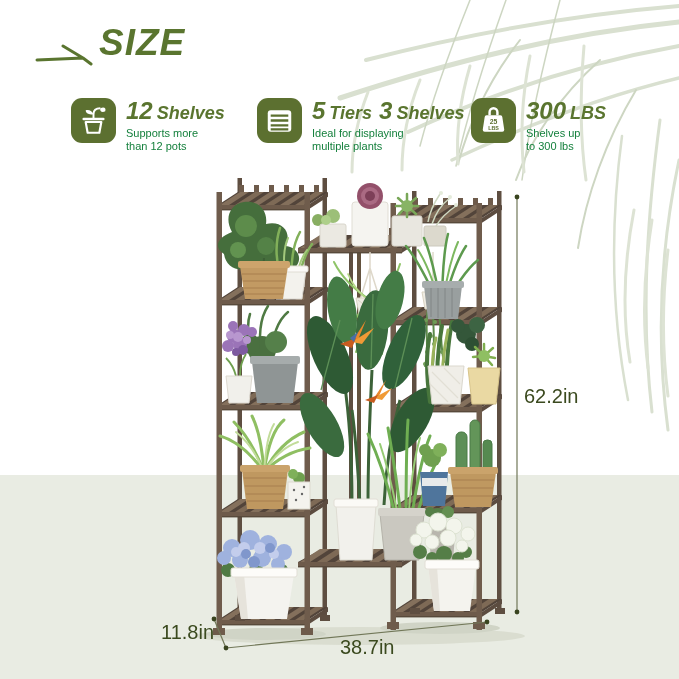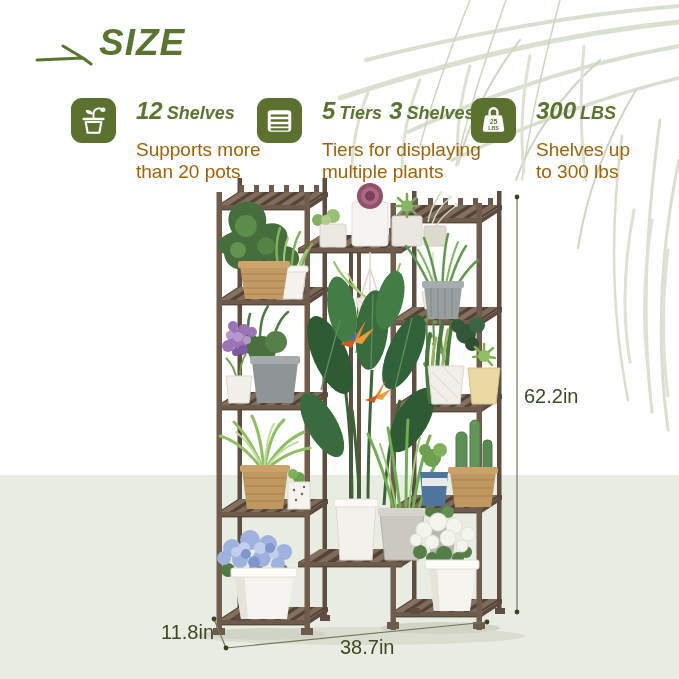--- a/index.html
+++ b/index.html
@@ -3,30 +3,30 @@
 <meta charset="utf-8">
 <style>
   html,body{margin:0;padding:0;background:#fff}
   .canvas{position:relative;width:679px;height:679px;background:#ffffff;overflow:hidden;
           font-family:"Liberation Sans",sans-serif}
   .floor{position:absolute;left:0;top:475px;width:679px;height:204px;background:#e9ece3}
   .scene{position:absolute;left:0;top:0}
   .size-title{position:absolute;left:99px;top:22px;font-size:37px;font-weight:800;
               font-style:italic;color:#5a752f;letter-spacing:1px}
   .arrow{position:absolute;left:35px;top:40px}
-  .feature{position:absolute;display:flex;gap:20px;align-items:flex-start}
+  .feature{position:absolute;display:flex;gap:10px;align-items:flex-start}
   .feature.f1{left:71px;top:98px}
   .feature.f2{left:257px;top:98px}
   .feature.f3{left:471px;top:98px}
   .f-icon{width:45px;height:45px;background:#5c7030;border-radius:11px;flex:none;
           display:flex;align-items:center;justify-content:center}
   .f-title{color:#5a752f;font-style:italic;font-weight:bold;line-height:1.05;white-space:nowrap}
   .f-num{font-size:24px}
   .f-word{font-size:18px;margin-left:4px;margin-right:7px}
-  .f-desc{font-size:19px;color:#a16207;line-height:1.13;margin-top:16px}
+  .f-desc{font-size:11px;color:#15803d;line-height:1.13;margin-top:4px}
   .dim{position:absolute;font-size:20px;font-weight:normal;color:#3b4a1f;white-space:nowrap}
   .dim.height{left:524px;top:385px}
   .dim.depth{left:161px;top:621px}
   .dim.width{left:340px;top:636px}
 </style>
 </head>
 <body>
 
 <div class="canvas">
 
@@ -499,36 +499,36 @@
         <path d="M15,24 h16 l-2,11 h-12 Z" stroke="#fff" stroke-width="2.2" fill="none" stroke-linejoin="round"></path>
         <path d="M23,21 v-5 c0,-4 3,-6 7,-6" stroke="#fff" stroke-width="2" fill="none"></path>
         <path d="M30,10 c4,-2 6,0 5,3 c-3,2 -6,0 -5,-3 Z" fill="#fff"></path>
         <path d="M23,16 c-2,-4 -5,-5 -8,-4 c0,3 3,5 8,4 Z" fill="#fff"></path>
       </svg>
     </div>
     <div>
       <div class="f-title"><span class="f-num">12</span><span class="f-word">Shelves</span></div>
       <div class="f-desc">
         <div>Supports more</div>
-        <div>than 20 pots</div>
+        <div>than 12 pots</div>
       </div>
     </div>
   </div>
 
   <div class="feature f2">
     <div class="f-icon">
       <svg width="46" height="46" viewBox="0 0 46 46">
         <rect x="11" y="12" width="24" height="22" rx="3" fill="#fff"></rect>
         <path d="M14,17.5 h18 M14,22.5 h18 M14,27.5 h18 M14,31.5 h18" stroke="#5c7030" stroke-width="2.4"></path>
       </svg>
     </div>
     <div>
       <div class="f-title"><span class="f-num">5</span><span class="f-word">Tiers</span><span class="f-num">3</span><span class="f-word">Shelves</span></div>
       <div class="f-desc">
-        <div>Tiers for displaying</div>
+        <div>Ideal for displaying</div>
         <div>multiple plants</div>
       </div>
     </div>
   </div>
 
   <div class="feature f3">
     <div class="f-icon">
       <svg width="46" height="46" viewBox="0 0 46 46">
         <path d="M19,17 v-3 a4,4 0 0 1 8,0 v3" stroke="#fff" stroke-width="2.5" fill="none"></path>
         <path d="M16,17 h14 a2,2 0 0 1 2,2 l2,13 a2,2 0 0 1 -2,2 h-18 a2,2 0 0 1 -2,-2 l2,-13 a2,2 0 0 1 2,-2 Z" fill="#fff"></path>

